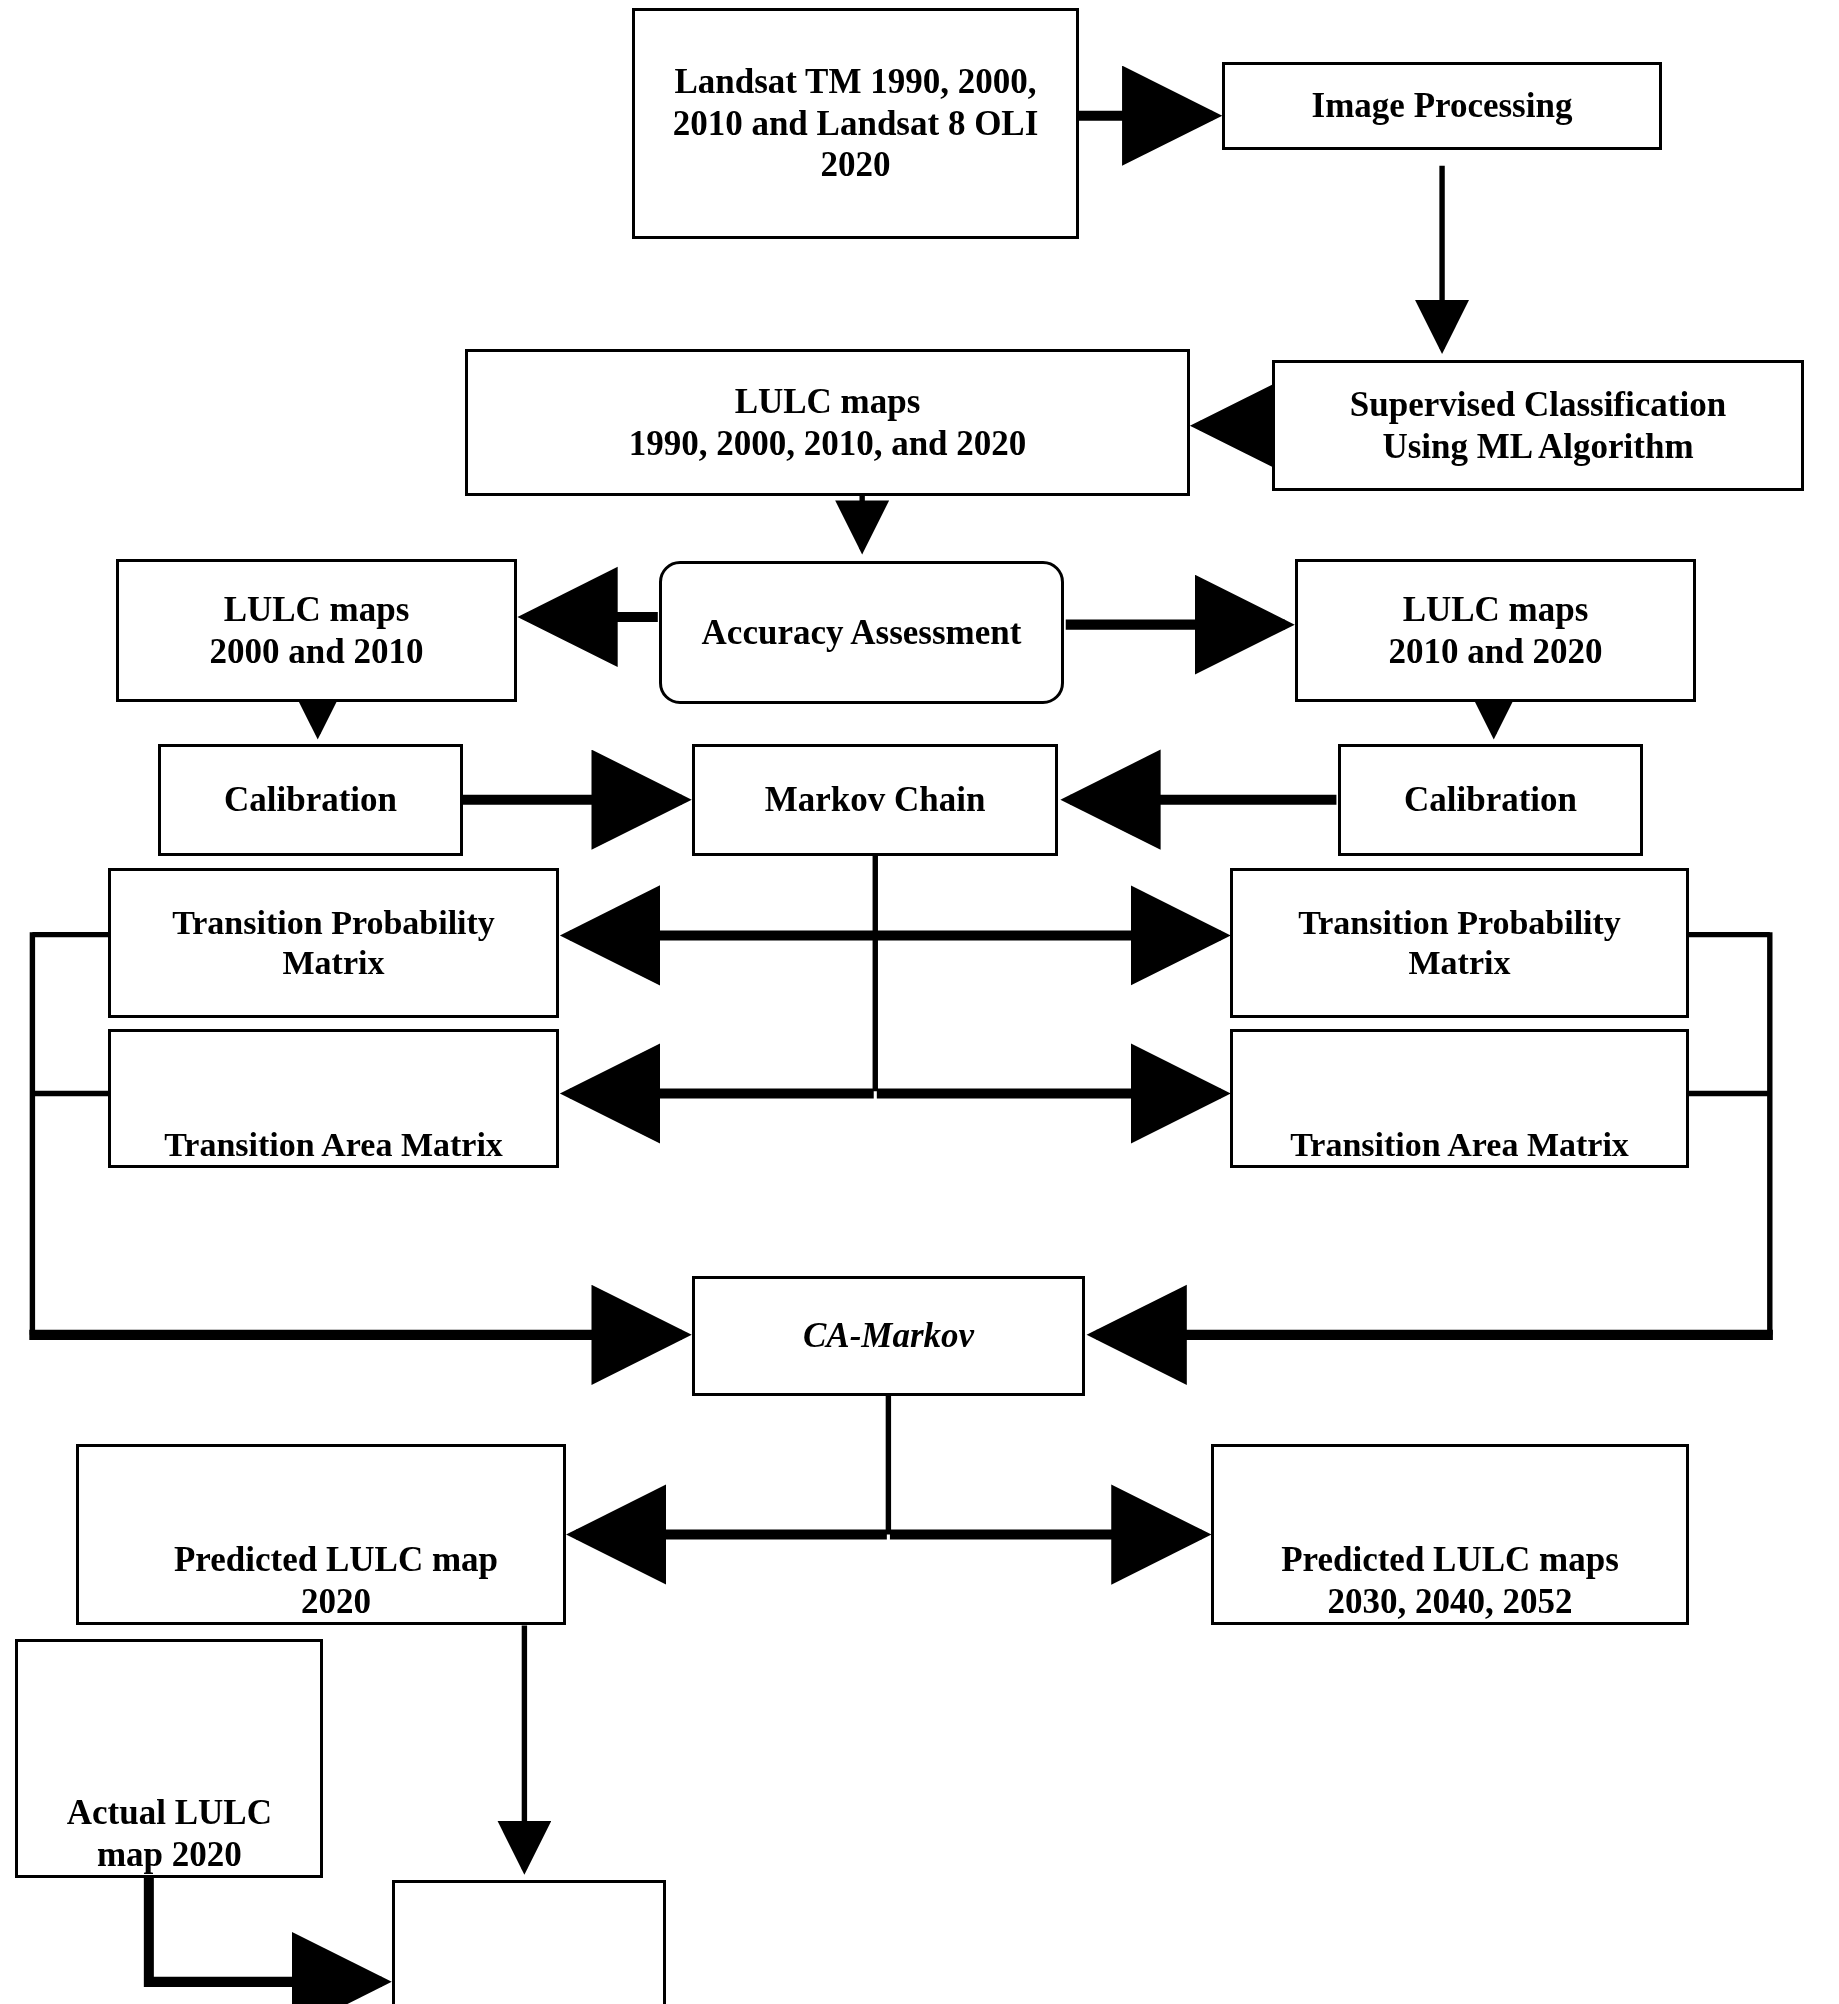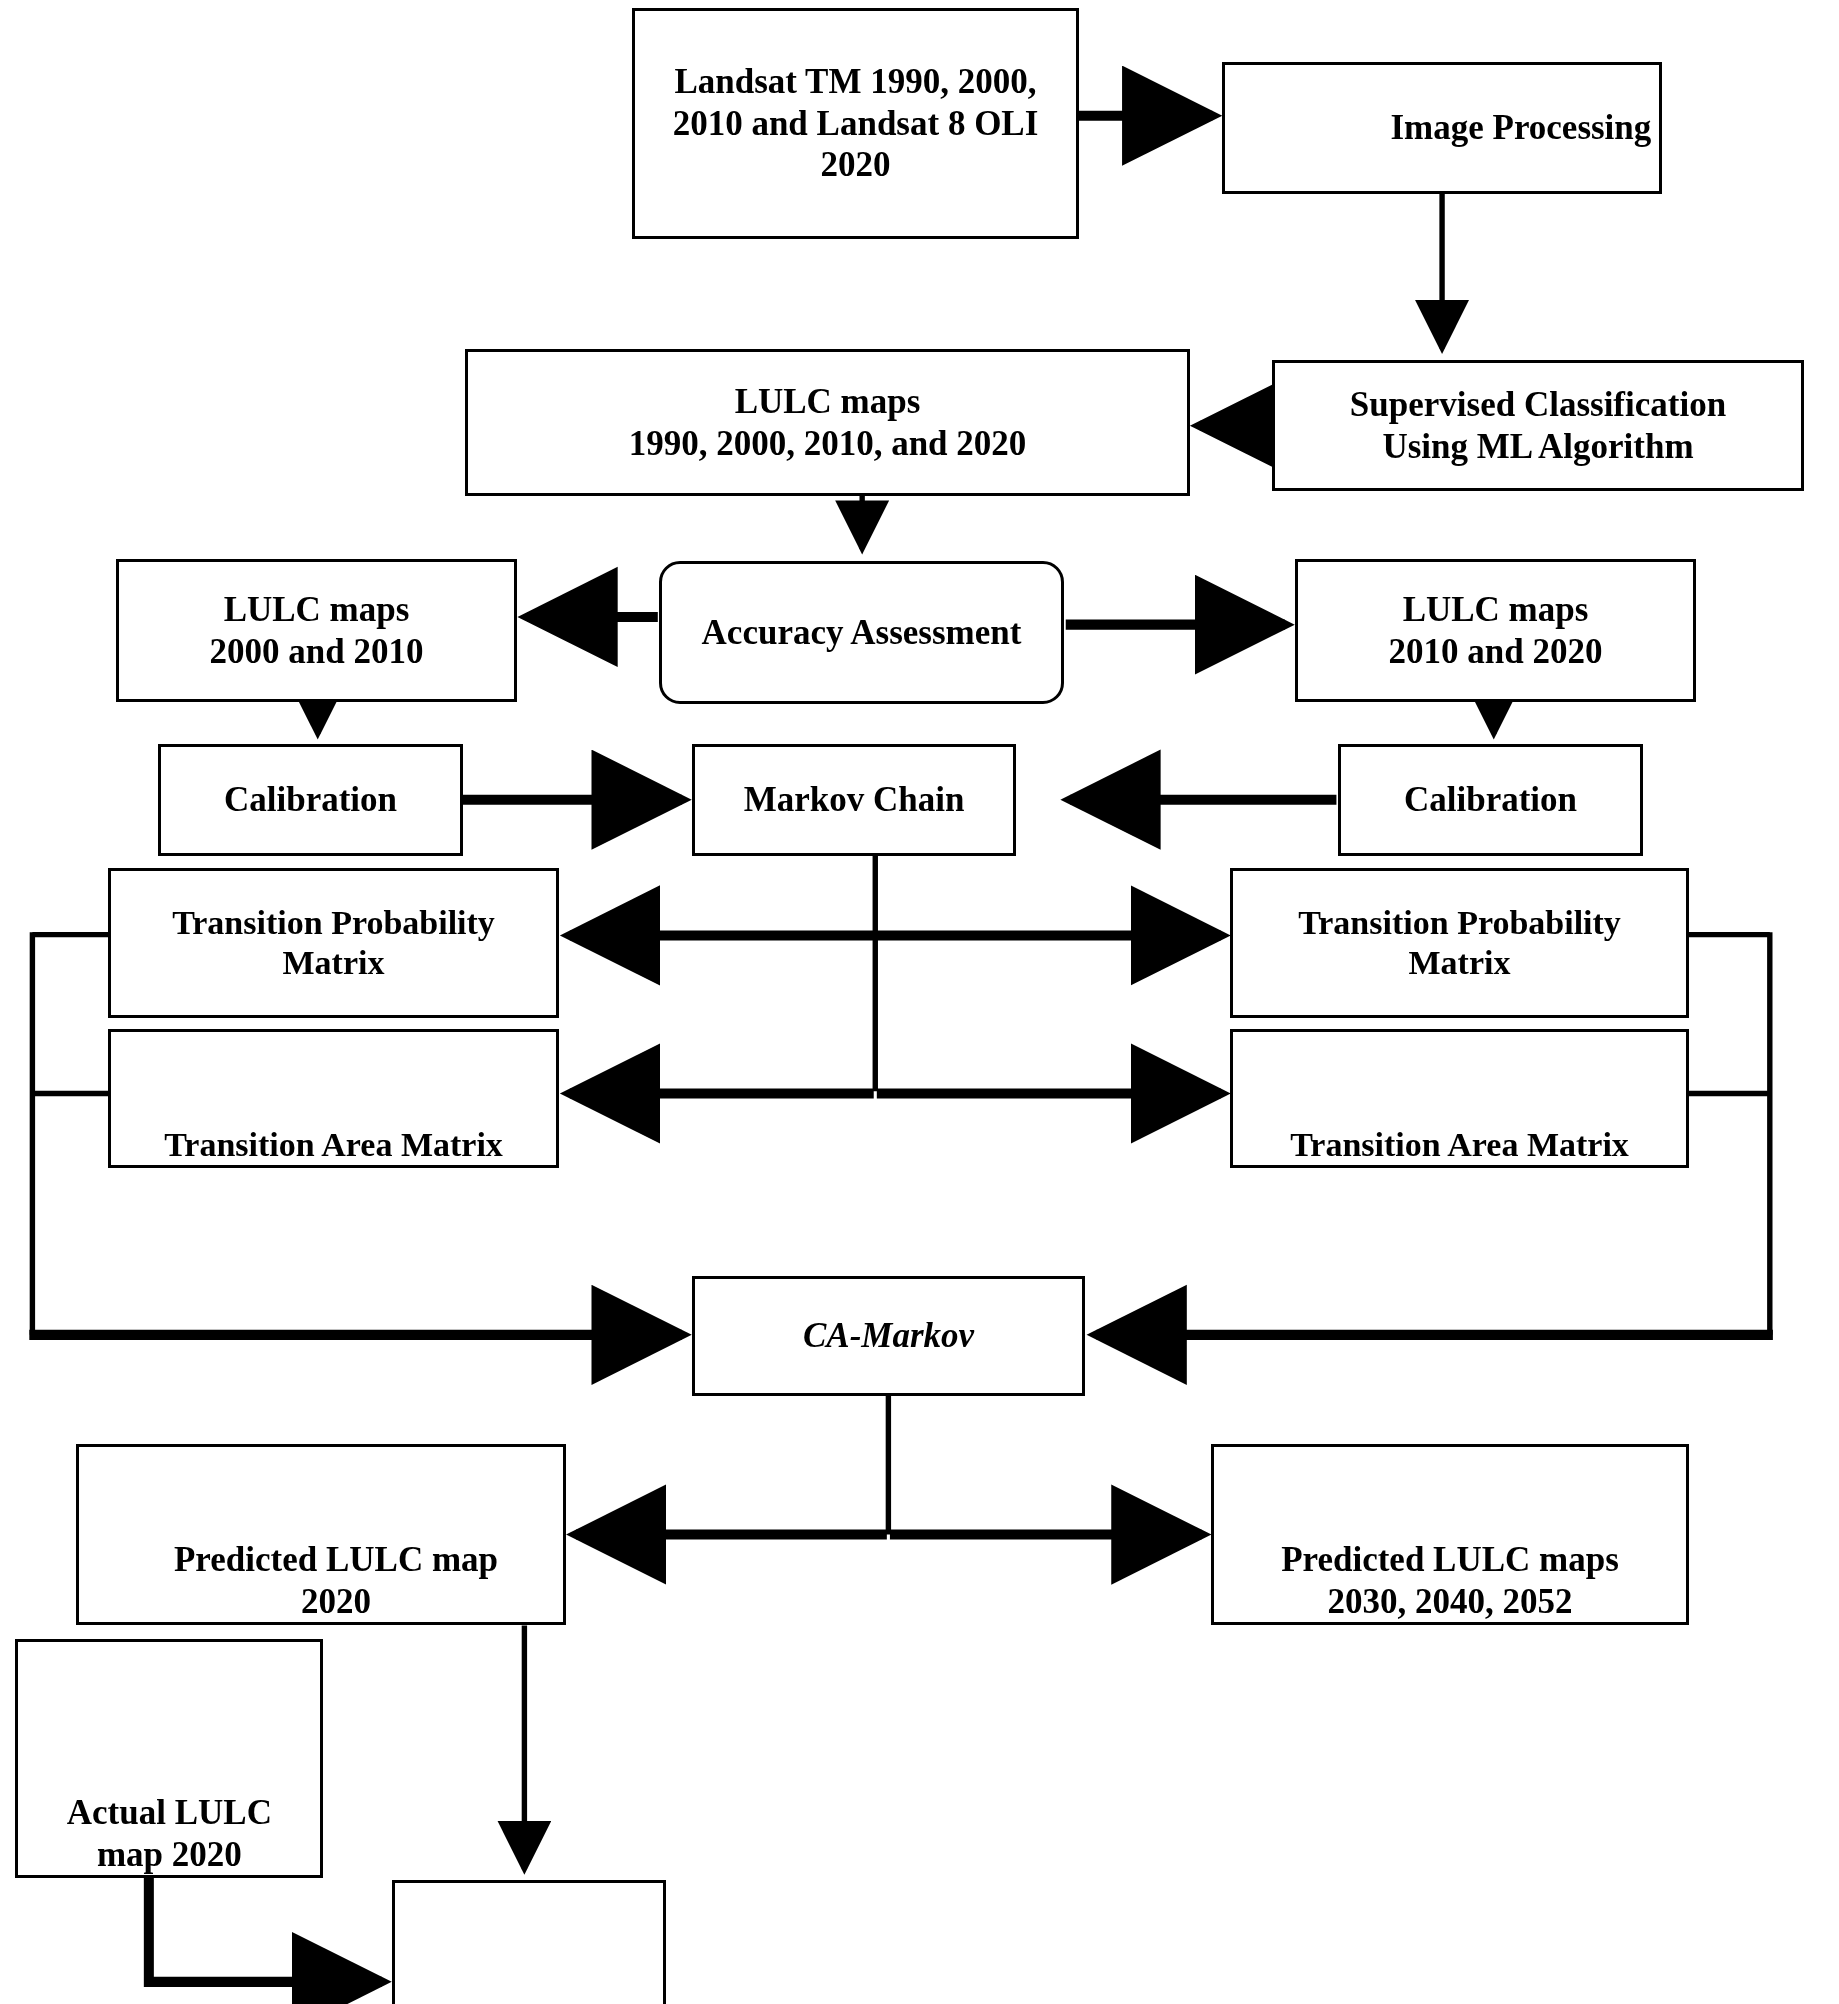--- a/index.html
+++ b/index.html
@@ -162,21 +162,21 @@
       <path d="M 193 2435 L 193 2570 L 495 2570" fill="none" stroke="#000" stroke-width="13" marker-end="url(#arrowE)"></path>
     </g>
   </svg>
 
   <div class="node" style="left:594px; top:7.7px; width:447px; height:231px;margin-left:38px;">
     <span class="label fs-46 pad-up">Landsat TM 1990, 2000,
 2010 and Landsat 8 OLI
 2020</span>
   </div>
 
-  <div class="node" style="left:1222px; top:62px; width:440px; height:132px;justify-content:flex-end;">
+  <div class="node" style="left:1222px; top:62px; width:440px; height:88px;">
     <span class="label fs-46">Image Processing</span>
   </div>
 
   <div class="node" style="left:1272px; top:360px; width:532px; height:131px;">
     <span class="label fs-46">Supervised Classification
 Using ML Algorithm</span>
   </div>
 
   <div class="node" style="left:465px; top:349px; width:725px; height:147px;">
     <span class="label fs-46 pad-up">LULC maps
@@ -194,21 +194,21 @@
 
   <div class="node" style="left:1295px; top:559px; width:401px; height:143px;">
     <span class="label fs-46 pad-up">LULC maps
 2010 and 2020</span>
   </div>
 
   <div class="node" style="left:158px; top:744px; width:305px; height:112px;">
     <span class="label fs-46">Calibration</span>
   </div>
 
-  <div class="node" style="left:692px; top:744px; width:324px; height:112px;">
+  <div class="node" style="left:692px; top:744px; width:366px; height:112px;">
     <span class="label fs-46">Markov Chain</span>
   </div>
 
   <div class="node" style="left:1338px; top:744px; width:305px; height:112px;">
     <span class="label fs-46">Calibration</span>
   </div>
 
   <div class="node" style="left:108px; top:868px; width:451px; height:150px;">
     <span class="label fs-44 pad-up">Transition Probability
 Matrix</span>

